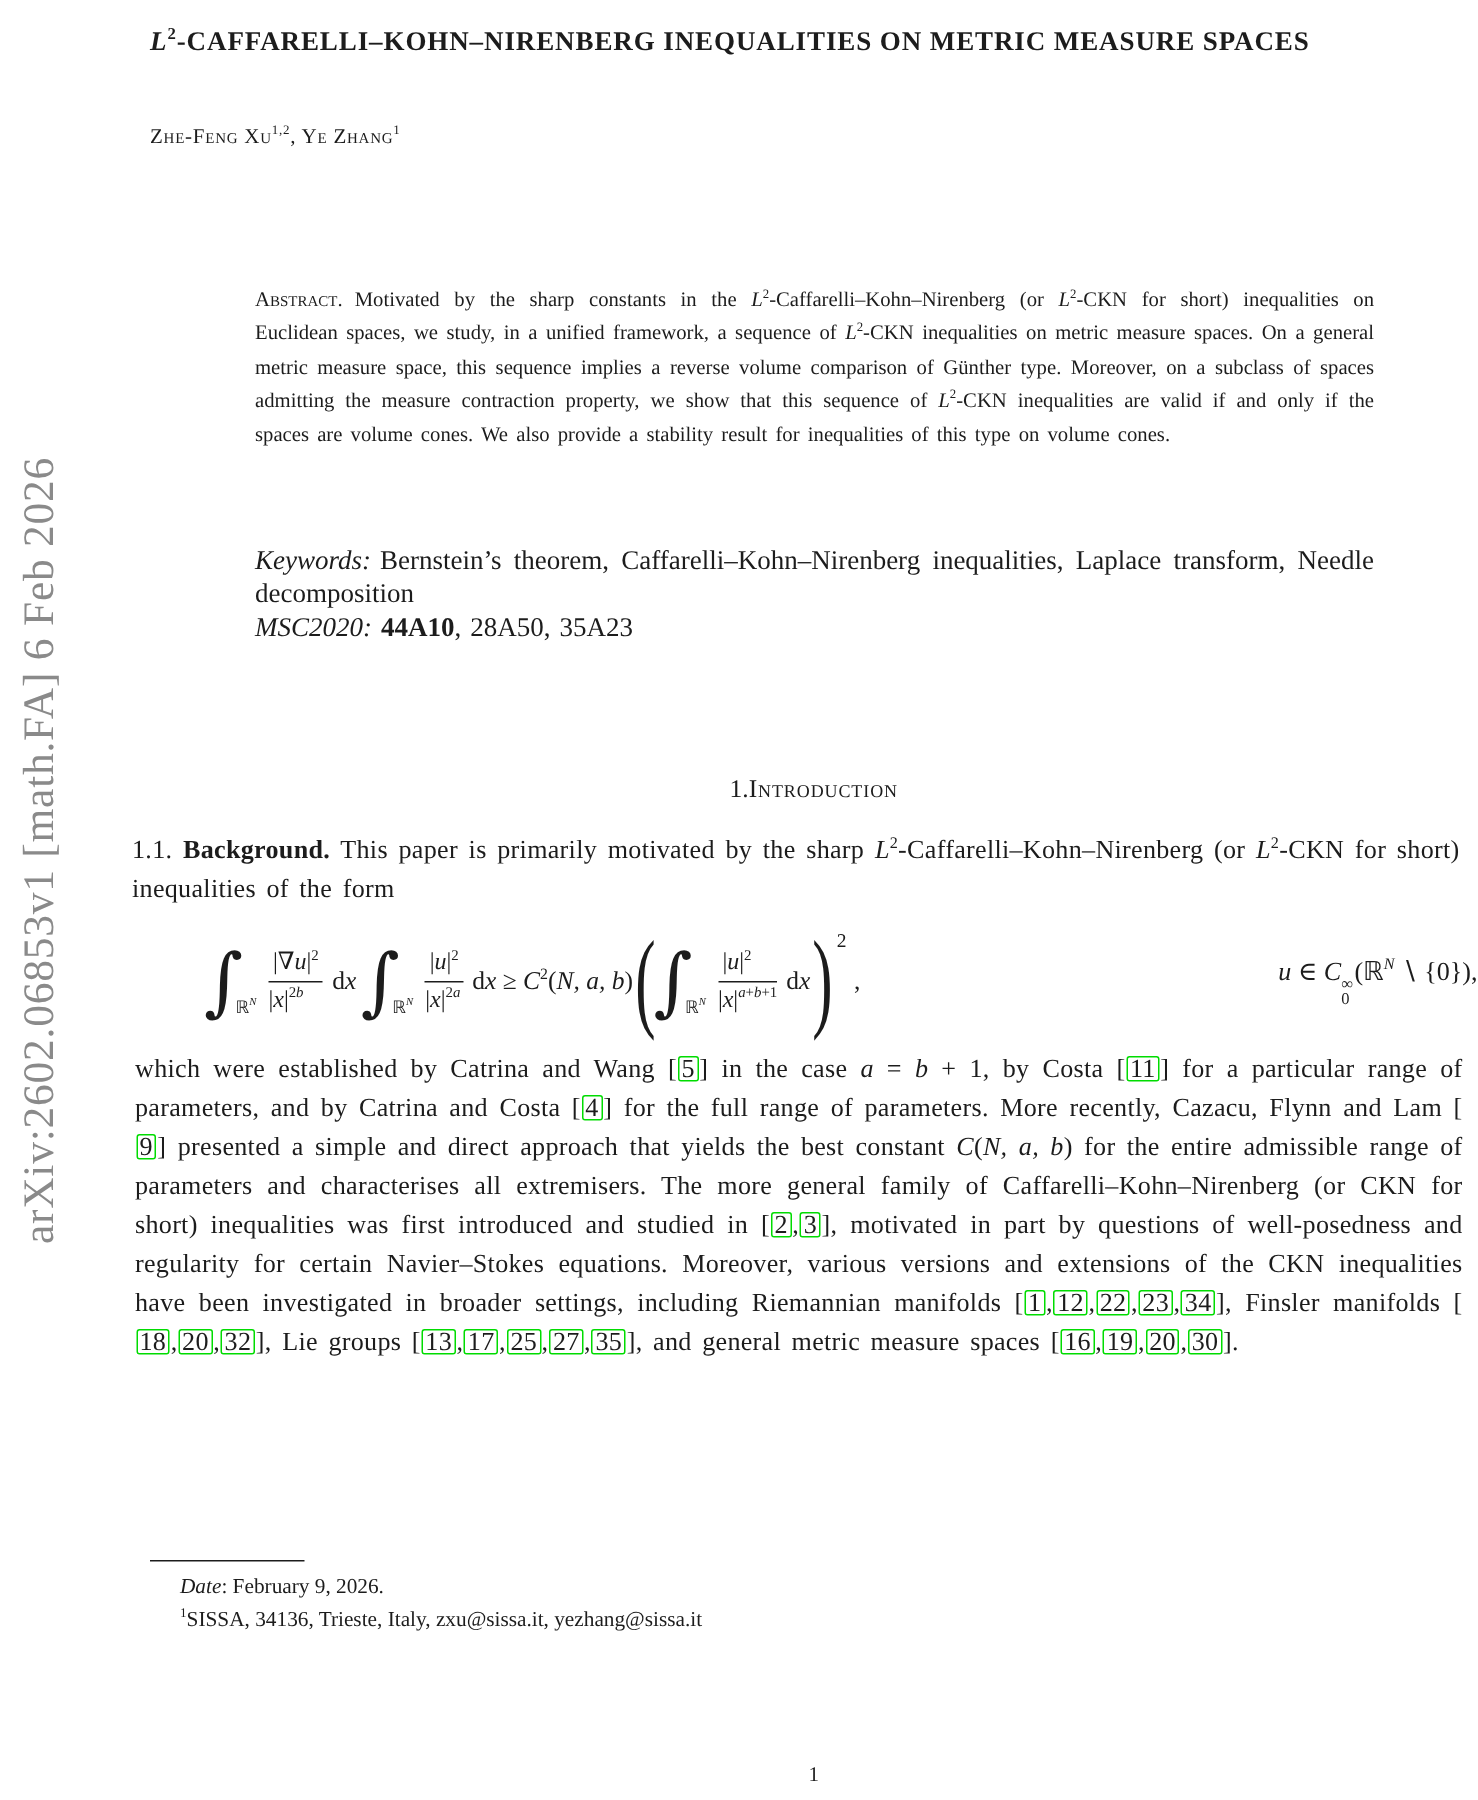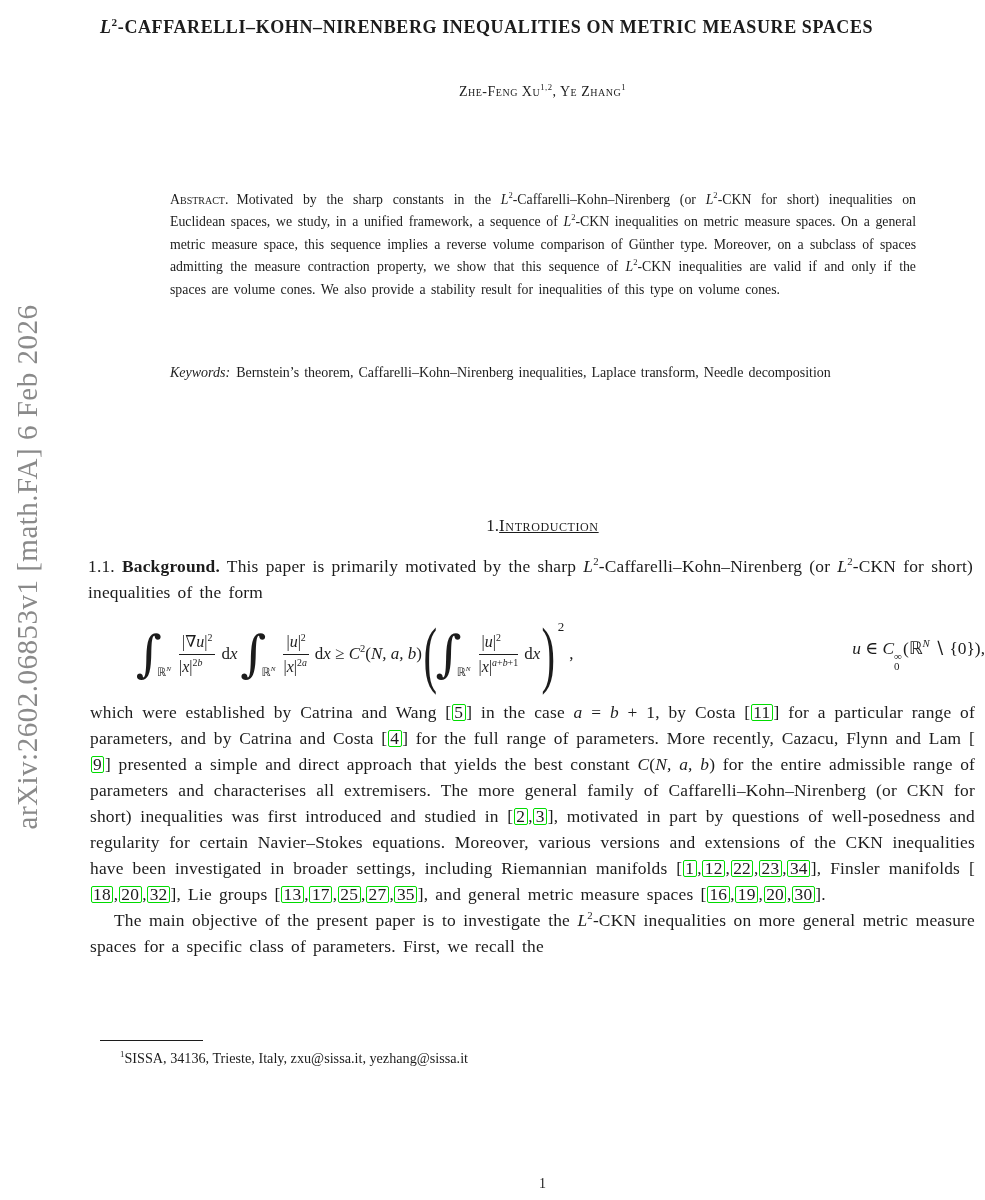--- a/index.html
+++ b/index.html
@@ -21,38 +21,38 @@
     position:absolute; left:27px; top:567px;
     transform:translate(-50%,-50%) rotate(-90deg);
     white-space:nowrap; font-size:29px; letter-spacing:0.5px; color:#8a8a8a;
   }
 
   .title {
     position:absolute; top:2px; left:100px; width:885px; text-align:left;
     font-size:18px; font-weight:bold; line-height:27px; letter-spacing:0.6px;
   }
   .authors {
-    position:absolute; top:84px; left:100px; width:885px; text-align:center;
+    position:absolute; top:84px; left:100px; width:885px; text-align:left;
     font-size:14px; font-variant:small-caps; letter-spacing:0.5px;
   }
   .abstract {
     position:absolute; top:189px; left:170px; width:746px;
     font-size:13.8px; line-height:22.4px; text-align:justify; word-spacing:2px;
   }
   .abstract-label { font-variant:small-caps; margin-right:8px; }
   .keywords {
     position:absolute; top:362px; left:170px; width:746px;
-    font-size:14px; line-height:22.4px; text-align:justify; word-spacing:1.5px;
+    font-size:18px; line-height:22.4px; text-align:justify; word-spacing:1.5px;
   }
   .kw-label { font-style:italic; margin-right:6px; }
   .sechead {
     position:absolute; top:516px; left:100px; width:885px; text-align:center;
     font-size:17px;
   }
-  .sechead .sc { letter-spacing:0.6px;text-decoration:underline; }
+  .sechead .sc { letter-spacing:0.6px; }
   .bgpara {
     position:absolute; top:553px; left:88px; width:885px;
     font-size:17.4px; line-height:26px; text-align:justify;
     word-spacing:2.5px; letter-spacing:0.2px;
   }
   .equation {
     position:absolute; top:610px; left:100px; width:885px; height:88px;
     display:flex; align-items:center; font-size:17px;
   }
   .eq-main { display:inline-flex; align-items:center; margin-left:36px; }
@@ -105,20 +105,21 @@
   <h1 class="title"><span class="mi">L</span><sup>2</sup>-CAFFARELLI–KOHN–NIRENBERG INEQUALITIES ON METRIC MEASURE SPACES</h1>
 
   <div class="authors">Zhe-Feng Xu<sup>1,2</sup>, Ye Zhang<sup>1</sup></div>
 
   <div class="abstract">
     <span class="abstract-label">Abstract.</span><span>Motivated by the sharp constants in the <span class="mi">L</span><sup>2</sup>-Caffarelli–Kohn–Nirenberg (or <span class="mi">L</span><sup>2</sup>-CKN for short) inequalities on Euclidean spaces, we study, in a unified framework, a sequence of <span class="mi">L</span><sup>2</sup>-CKN inequalities on metric measure spaces. On a general metric measure space, this sequence implies a reverse volume comparison of Günther type. Moreover, on a subclass of spaces admitting the measure contraction property, we show that this sequence of <span class="mi">L</span><sup>2</sup>-CKN inequalities are valid if and only if the spaces are volume cones. We also provide a stability result for inequalities of this type on volume cones.</span>
   </div>
 
   <div class="keywords">
     <p><span class="kw-label">Keywords:</span><span>Bernstein’s theorem, Caffarelli–Kohn–Nirenberg inequalities, Laplace transform, Needle decomposition</span></p>
+    <p><span class="kw-label">MSC2020:</span><span><b>44A10</b>, 28A50, 35A23</span></p>
   </div>
 
   <div class="sechead">
     <span>1.</span><span class="sc">Introduction</span>
   </div>
 
   <p class="bgpara">1.1. <b>Background.</b> This paper is primarily motivated by the sharp <span class="mi">L</span><sup>2</sup>-Caffarelli–Kohn–Nirenberg (or <span class="mi">L</span><sup>2</sup>-CKN for short) inequalities of the form</p>
 
   <div class="equation">
     <span class="eq-main">
@@ -155,23 +156,23 @@
         <span class="eqtxt">,</span>
       </span>
     <span class="eq-cond"><span class="mi">u</span> ∈ <span class="mi">C</span><span class="subsup">
           <span>∞</span>
           <span>0</span>
         </span>(<span class="bb">ℝ</span><sup><span class="mi">N</span></sup> ∖ {0}),</span>
   </div>
 
   <div class="bodytext">
     <p>which were established by Catrina and Wang <span class="citegroup">[<span class="cite">5</span>]</span> in the case <span class="mi">a</span> = <span class="mi">b</span> + 1, by Costa <span class="citegroup">[<span class="cite">11</span>]</span> for a particular range of parameters, and by Catrina and Costa <span class="citegroup">[<span class="cite">4</span>]</span> for the full range of parameters. More recently, Cazacu, Flynn and Lam <span class="citegroup">[<span class="cite">9</span>]</span> presented a simple and direct approach that yields the best constant <span class="mi">C</span>(<span class="mi">N, a, b</span>) for the entire admissible range of parameters and characterises all extremisers. The more general family of Caffarelli–Kohn–Nirenberg (or CKN for short) inequalities was first introduced and studied in <span class="citegroup">[<span class="cite">2</span>,<span class="cite">3</span>]</span>, motivated in part by questions of well-posedness and regularity for certain Navier–Stokes equations. Moreover, various versions and extensions of the CKN inequalities have been investigated in broader settings, including Riemannian manifolds <span class="citegroup">[<span class="cite">1</span>,<span class="cite">12</span>,<span class="cite">22</span>,<span class="cite">23</span>,<span class="cite">34</span>]</span>, Finsler manifolds <span class="citegroup">[<span class="cite">18</span>,<span class="cite">20</span>,<span class="cite">32</span>]</span>, Lie groups <span class="citegroup">[<span class="cite">13</span>,<span class="cite">17</span>,<span class="cite">25</span>,<span class="cite">27</span>,<span class="cite">35</span>]</span>, and general metric measure spaces <span class="citegroup">[<span class="cite">16</span>,<span class="cite">19</span>,<span class="cite">20</span>,<span class="cite">30</span>]</span>.</p>
-    <p class="indent">The main objective of the present paper is to investigate the <span class="mi">L</span><sup>2</sup>-CKN inequalities on more general metric measure spaces for a specific class of parameters. First, we recall the</p>
   </div>
 
   <div class="footnotes">
     <div class="fnrule"></div>
+    <p class="fn"><span class="mi">Date</span>: February 9, 2026.</p>
     <p class="fn"><sup>1</sup>SISSA, 34136, Trieste, Italy, zxu@sissa.it, yezhang@sissa.it</p>
   </div>
 
   <div class="pageno">1</div>
 
 </div>
 
 </body></html>

